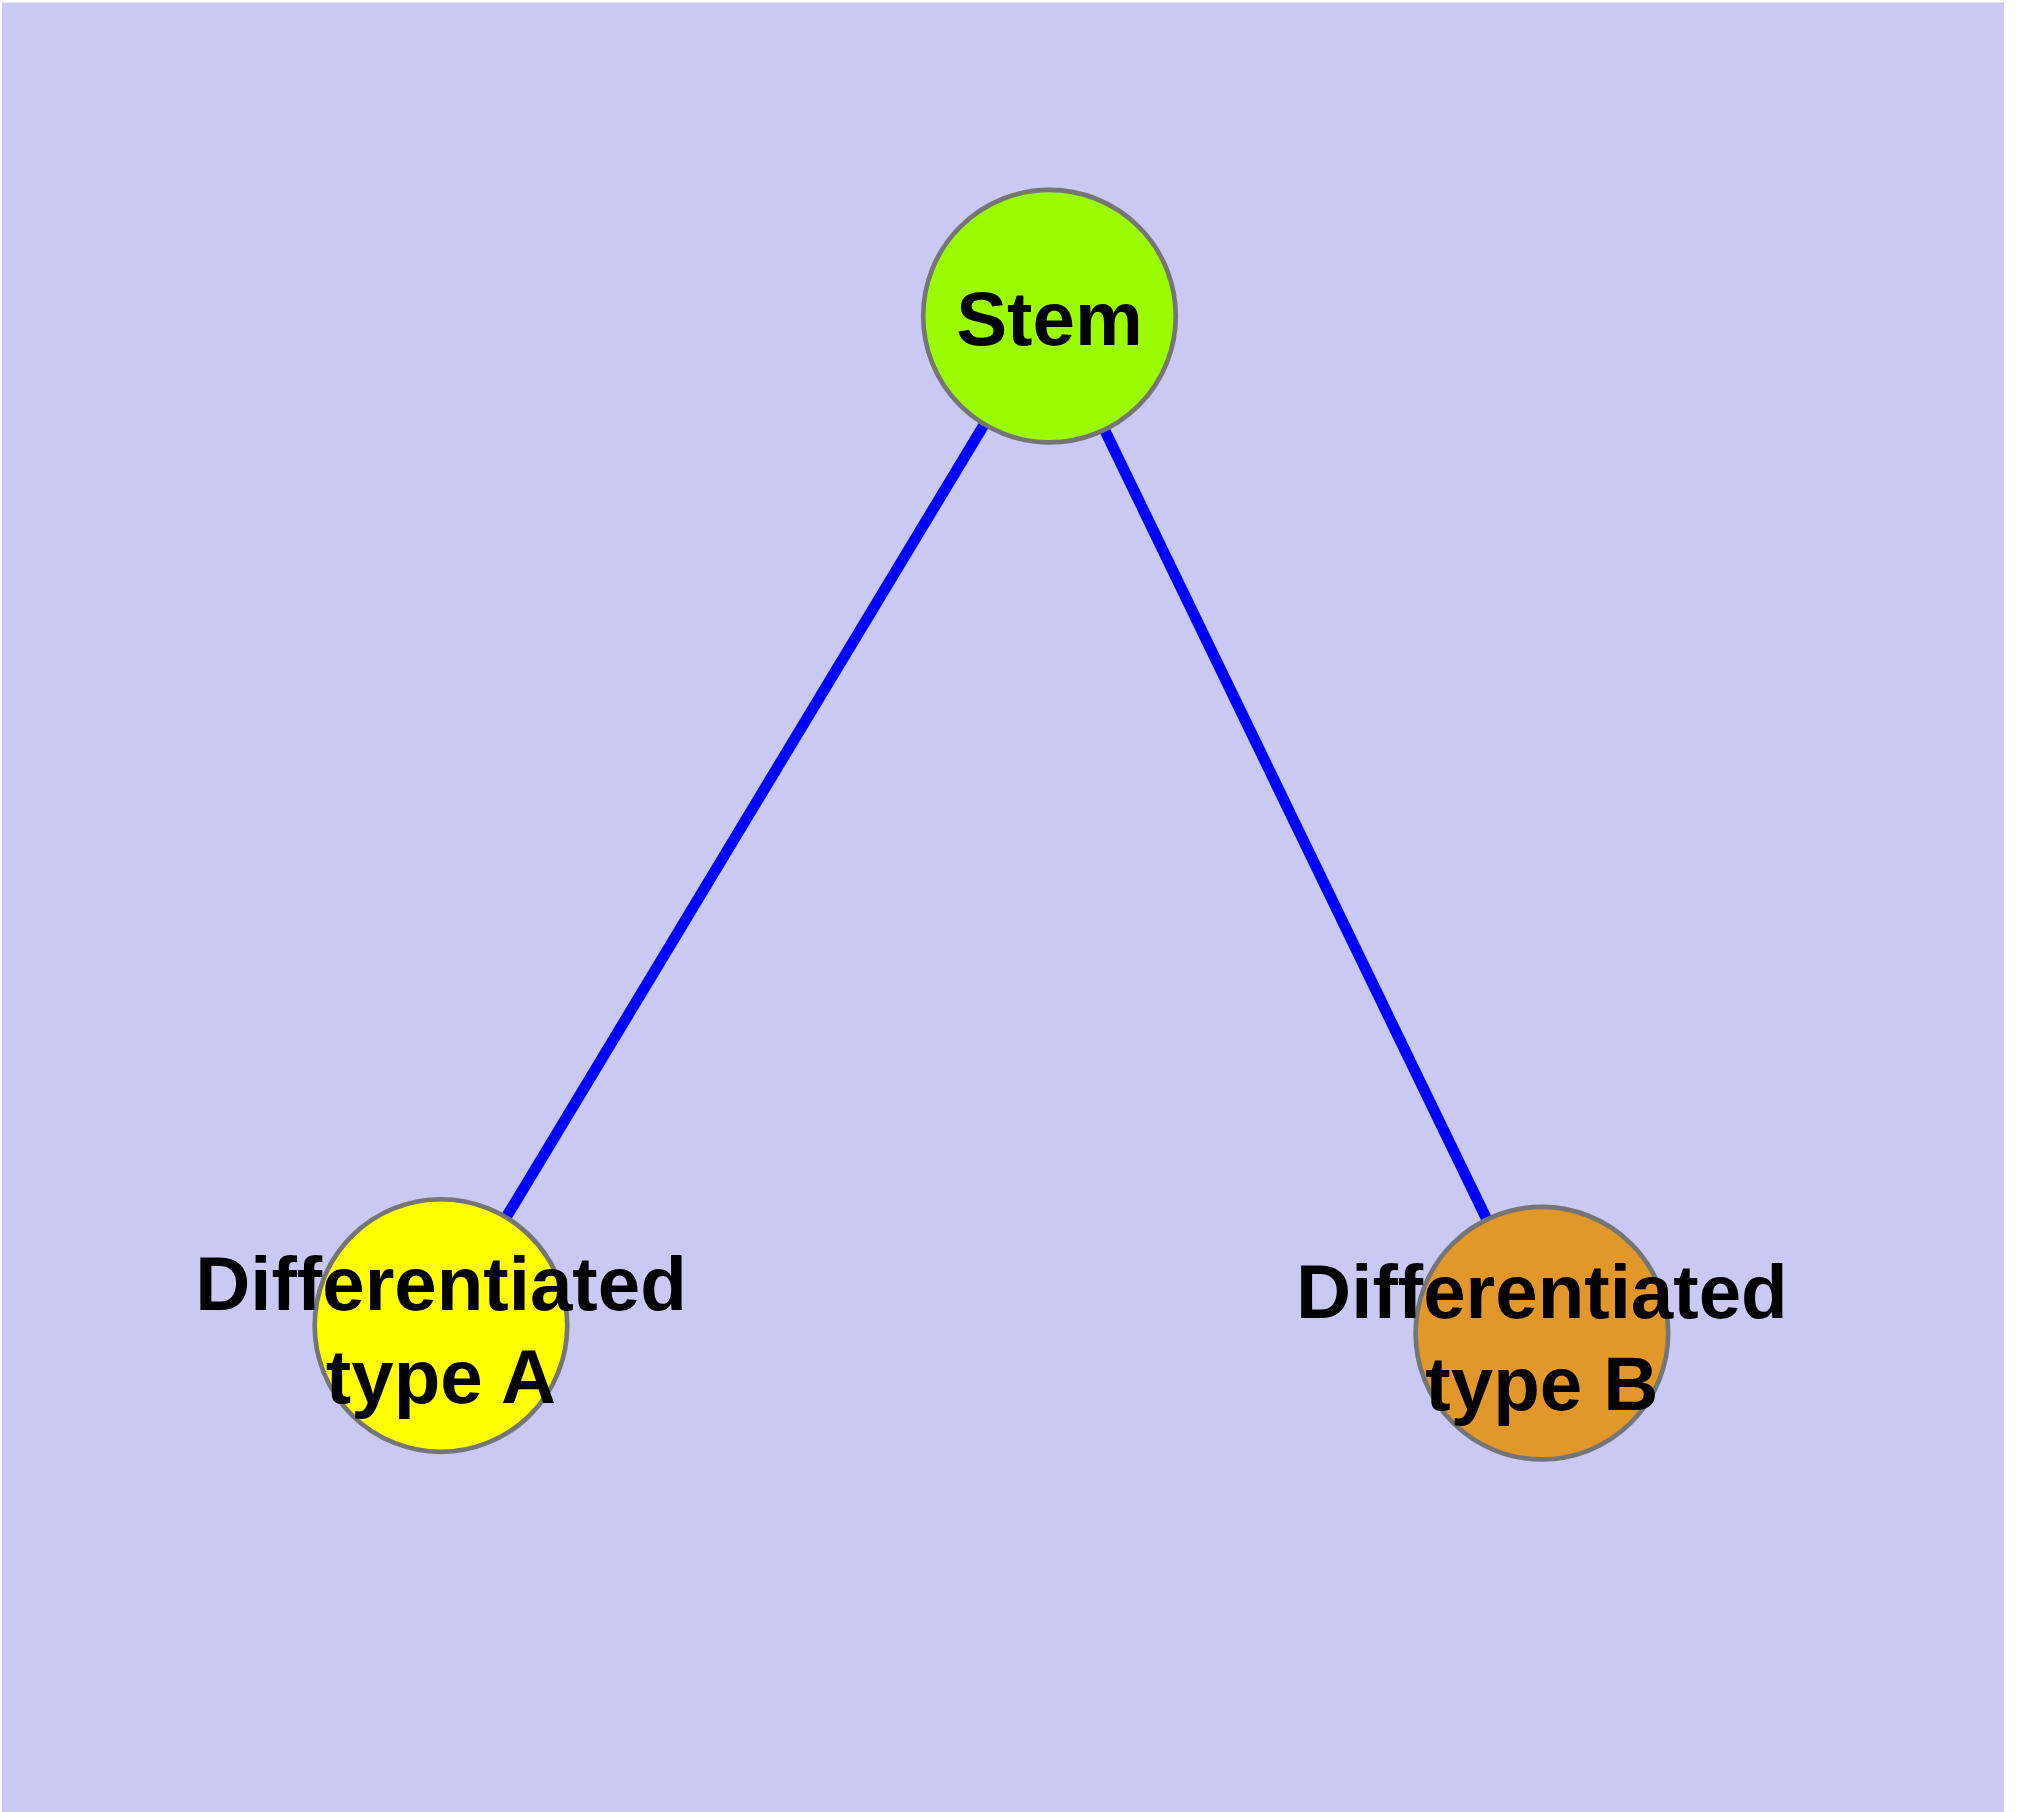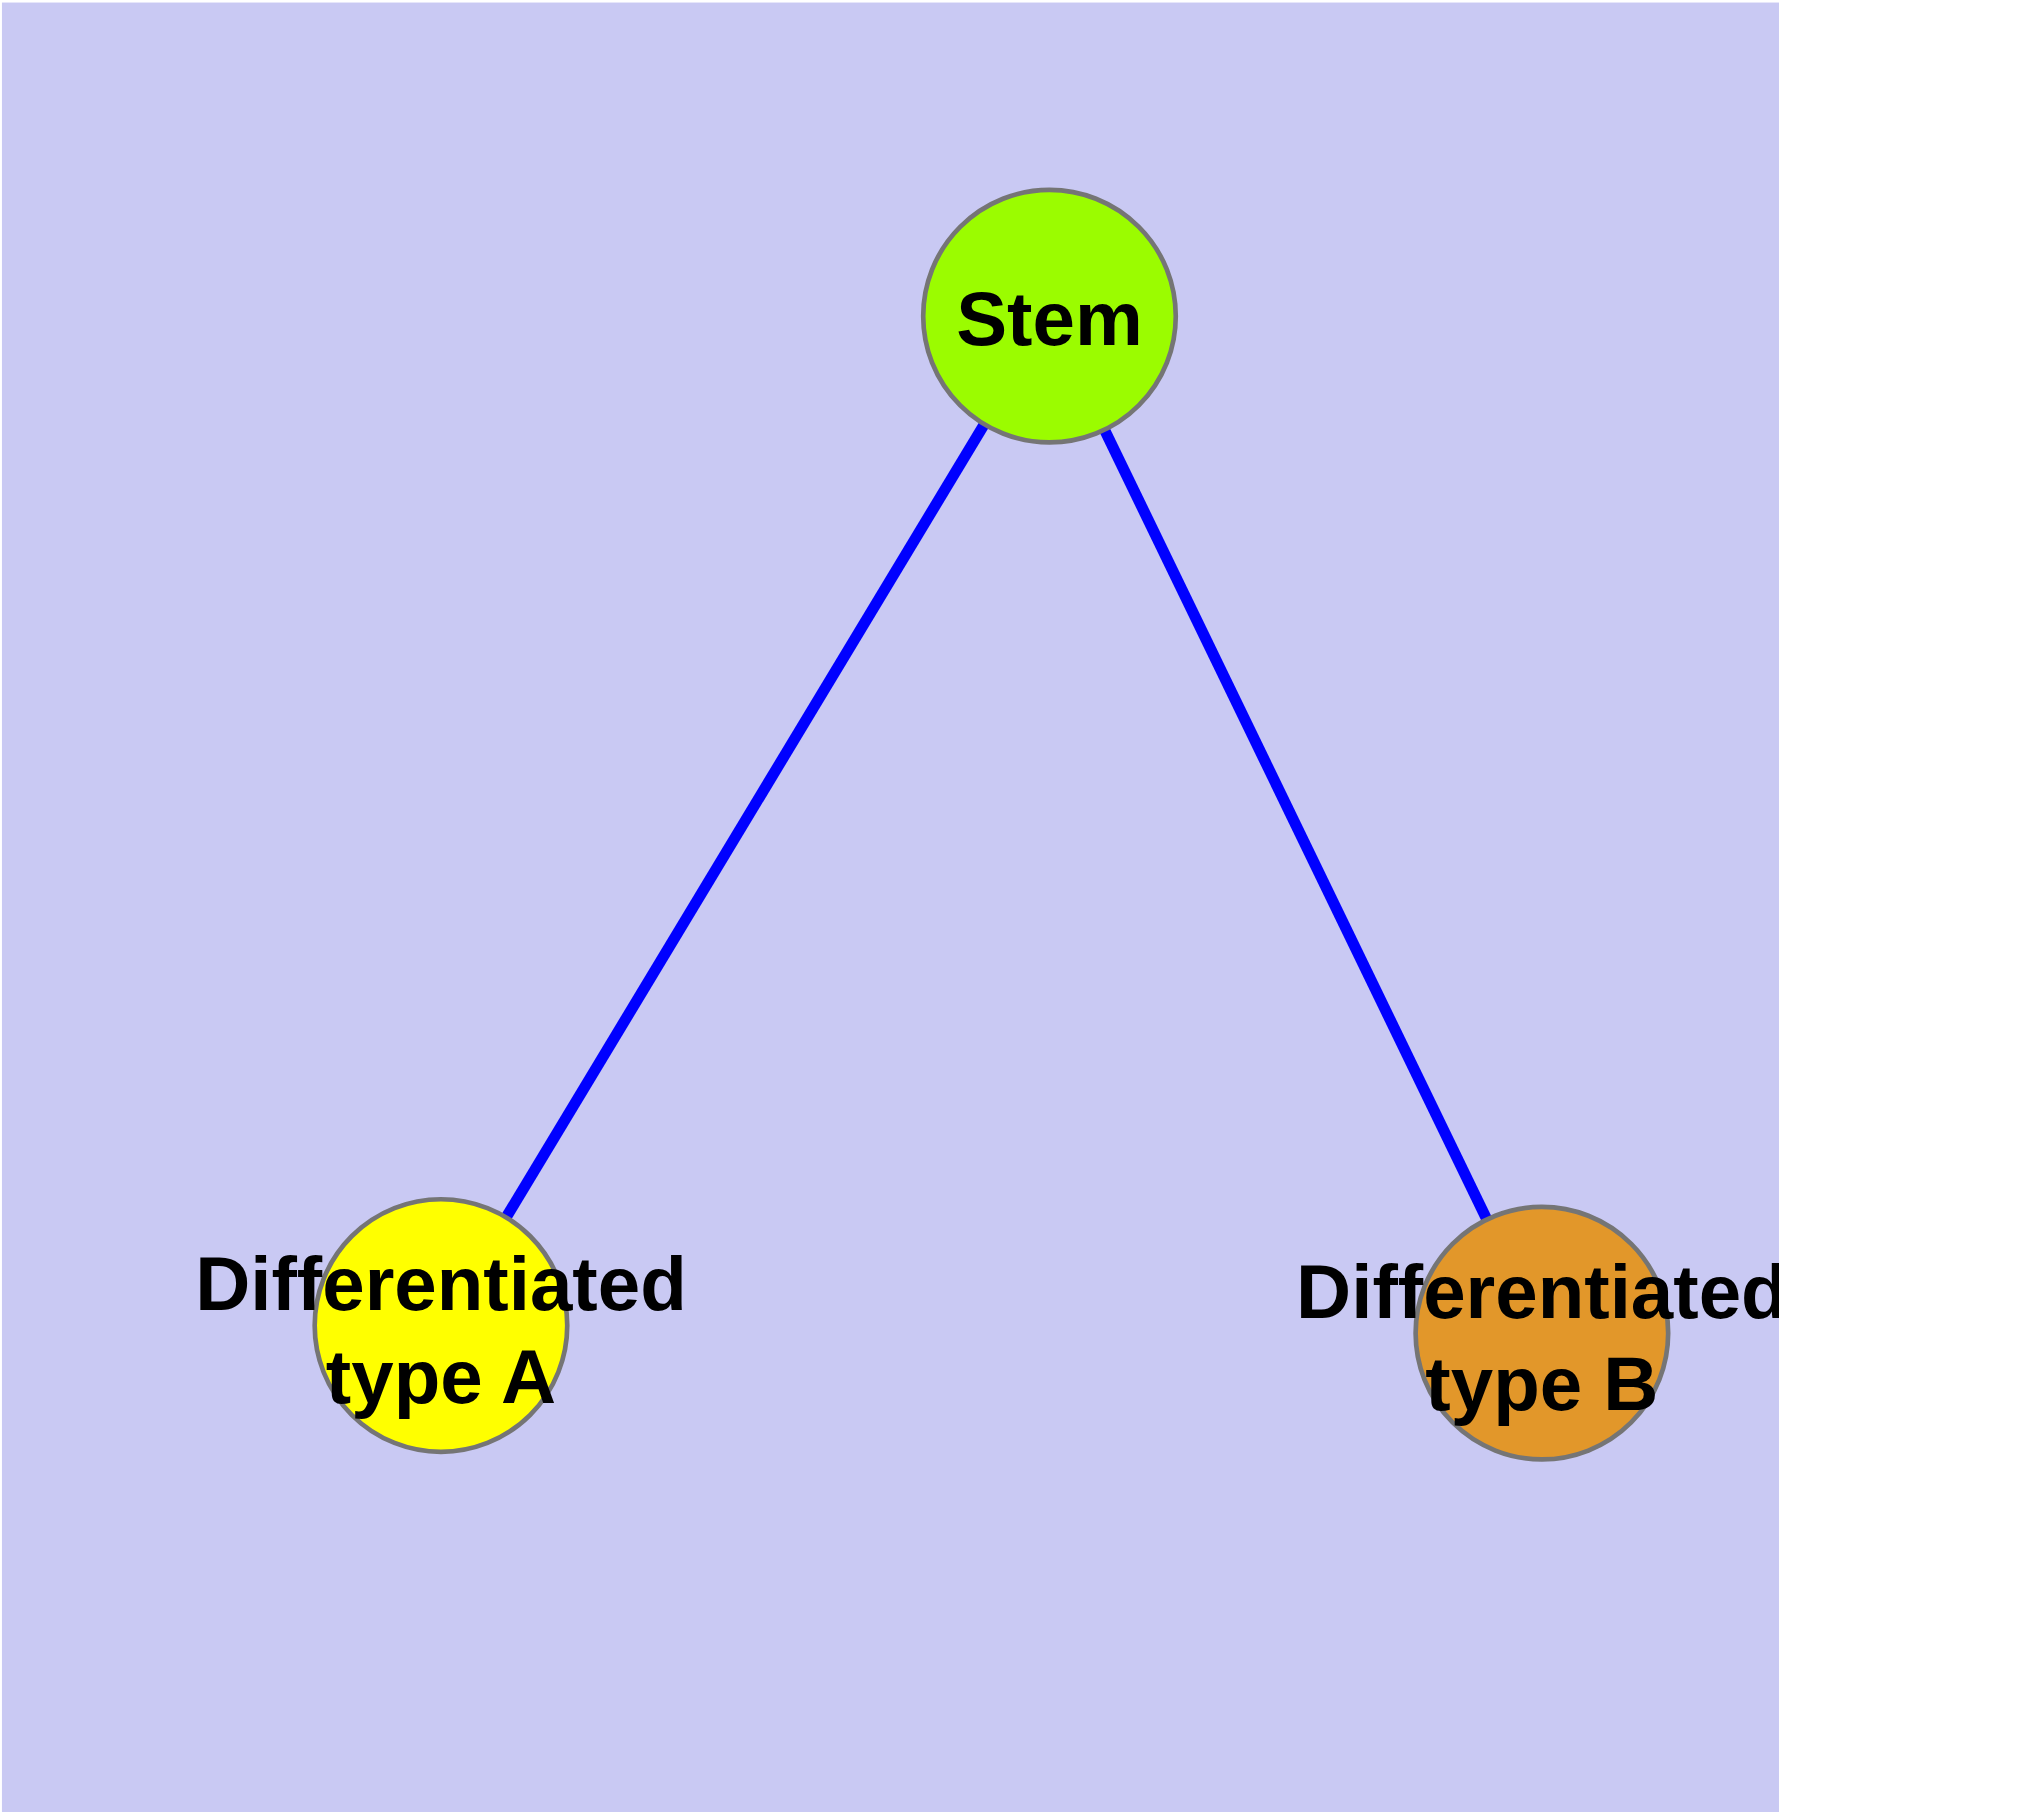--- a/index.html
+++ b/index.html
@@ -2,21 +2,21 @@
 <html style="font-size:13.6px"><head>
 <meta charset="utf-8">
 <style>
   html, body {
     margin: 0;
     padding: 0;
     background: #ffffff;
   }
   .canvas {
     position: relative;
-    width: 1779px;
+    width: 2004px;
     height: 1812px;
     background: #ffffff;
     overflow: hidden;
   }
   svg {
     display: block;
   }
   .node-label {
     font-family: "Liberation Sans", sans-serif;
     font-weight: bold;

